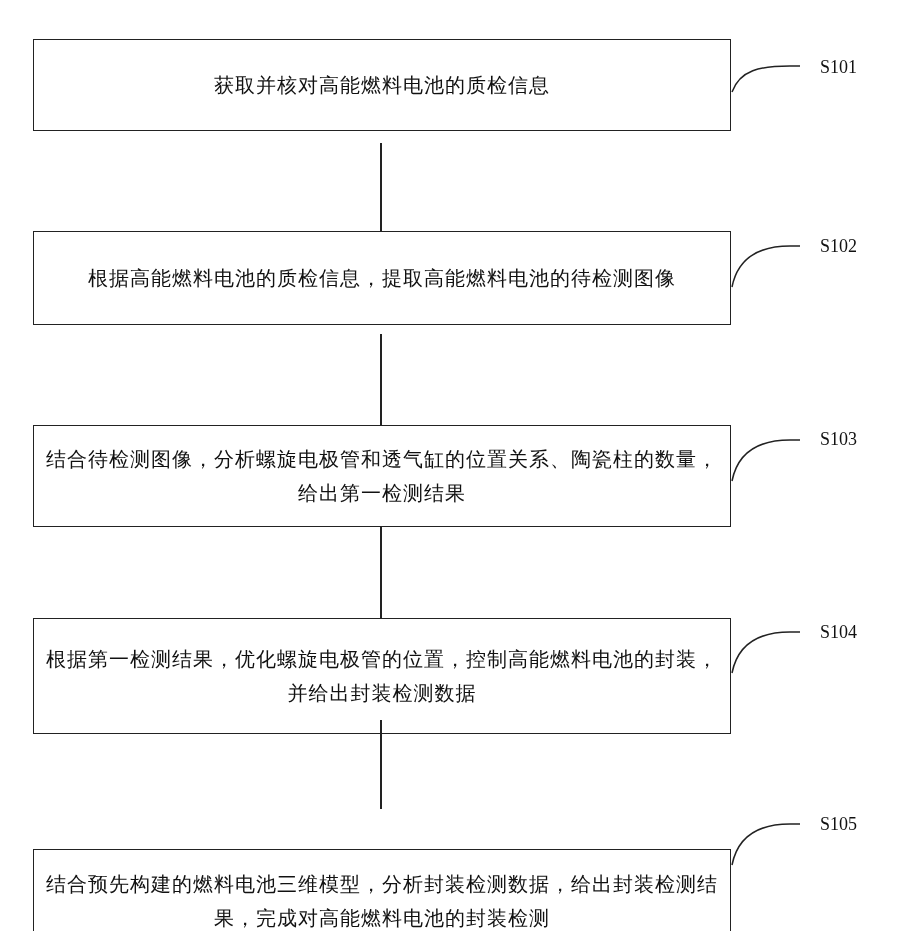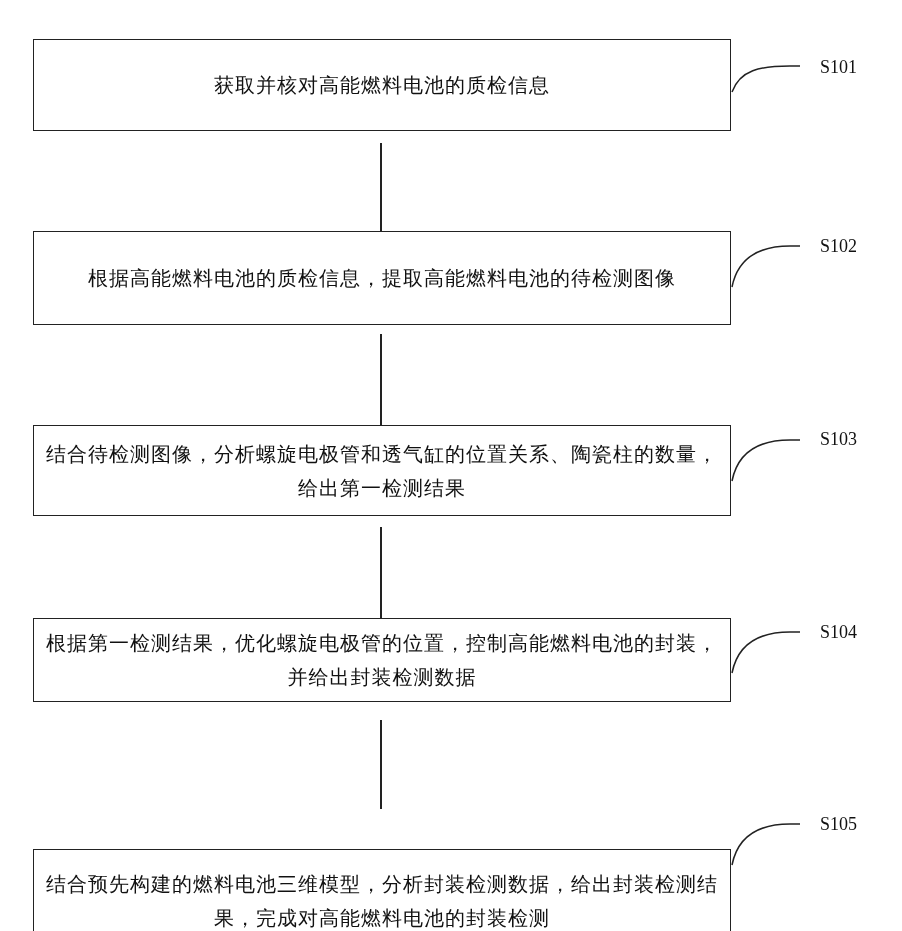--- a/index.html
+++ b/index.html
@@ -29,31 +29,31 @@
 <div class="step-box" style="top:231px;height:94px;">
   <div class="step-text">根据高能燃料电池的质检信息，提取高能燃料电池的待检测图像</div>
 </div>
 <svg class="leader" style="top:242px;">
   <path d="M2,45 C8,15 30,4 60,4 L70,4" stroke="#222" stroke-width="1.5" fill="none"></path>
 </svg>
 <div class="label" style="top:236px;">S102</div>
 
 <div class="connector" style="top:334px;height:91px;"></div>
 
-<div class="step-box" style="top:425px;height:91px;">
+<div class="step-box" style="top:425px;height:102px;">
   <div class="step-text">结合待检测图像，分析螺旋电极管和透气缸的位置关系、陶瓷柱的数量，给出第一检测结果</div>
 </div>
 <svg class="leader" style="top:436px;">
   <path d="M2,45 C8,15 30,4 60,4 L70,4" stroke="#222" stroke-width="1.5" fill="none"></path>
 </svg>
 <div class="label" style="top:429px;">S103</div>
 
 <div class="connector" style="top:527px;height:91px;"></div>
 
-<div class="step-box" style="top:618px;height:84px;">
+<div class="step-box" style="top:618px;height:116px;">
   <div class="step-text">根据第一检测结果，优化螺旋电极管的位置，控制高能燃料电池的封装，并给出封装检测数据</div>
 </div>
 <svg class="leader" style="top:628px;">
   <path d="M2,45 C8,15 30,4 60,4 L70,4" stroke="#222" stroke-width="1.5" fill="none"></path>
 </svg>
 <div class="label" style="top:622px;">S104</div>
 
 <div class="connector" style="top:720px;height:89px;"></div>
 
 <div class="step-box" style="top:849px;height:104px;">

